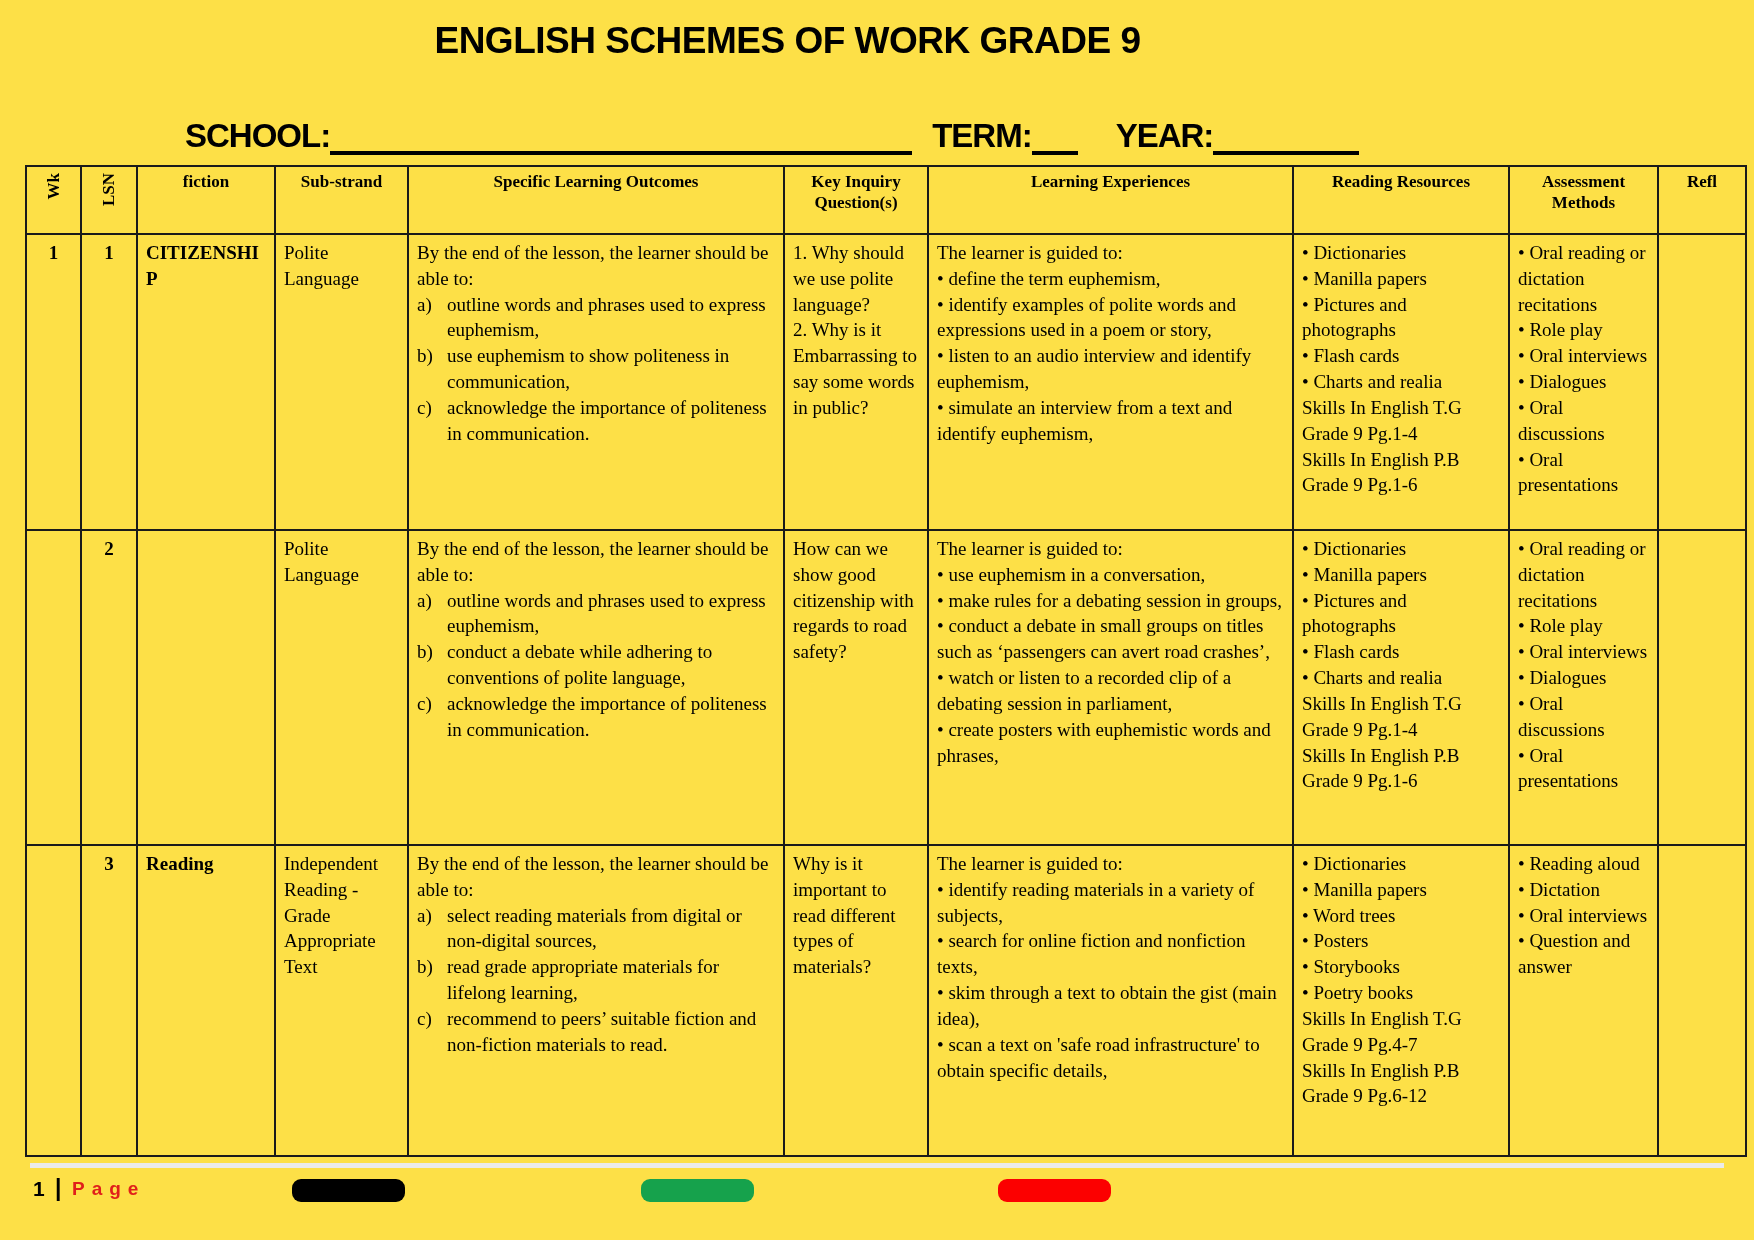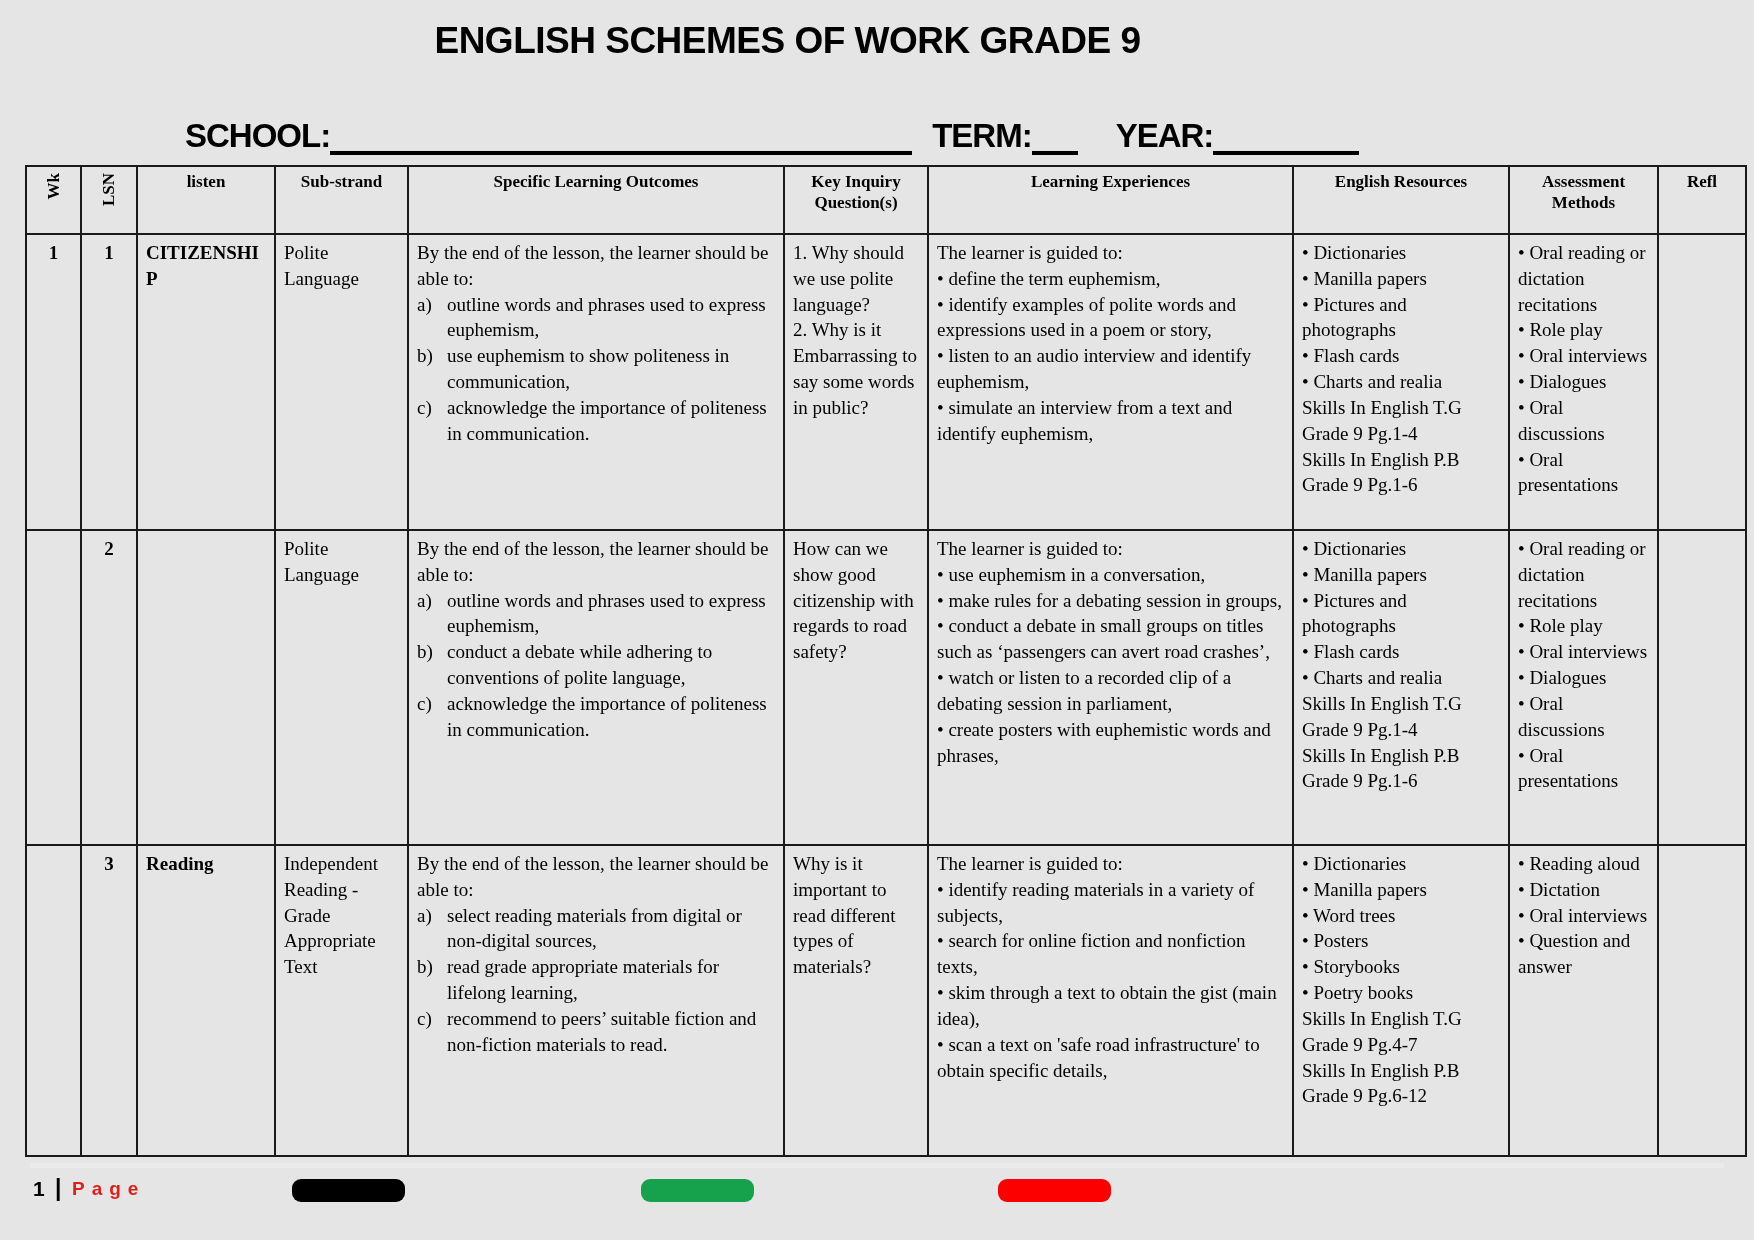--- a/index.html
+++ b/index.html
@@ -1,18 +1,18 @@
 <!DOCTYPE html>
 <html><head>
 <meta charset="utf-8">
 <style>
   * { margin:0; padding:0; box-sizing:border-box; }
   html,body { width:1754px; height:1240px; background:#fff; overflow:hidden;
               font-family:"Liberation Serif", serif; color:#000; }
-  .page { position:relative; width:1754px; height:1240px; background:#e5e5e5; }
+  .page { position:relative; width:1754px; height:1240px; background:#fde047; }
 
   
   .headings { position:absolute; left:185px; top:20px; width:1205px; }
   .doc-title { text-align:center; font-family:"Liberation Sans", sans-serif;
                font-weight:bold; font-size:37px; letter-spacing:-0.5px; }
   .hline { position:absolute; left:0; white-space:nowrap;
            font-family:"Liberation Sans", sans-serif; font-weight:bold;
            font-size:33px; letter-spacing:-1px; }
   .hline.teacher { top:52px; }
   .hline.school  { top:97px; }
@@ -76,26 +76,26 @@
         <col style="width:144px">
       <col style="width:365px">
         <col style="width:216px">
         <col style="width:149px">
       <col style="width:88px">
     </colgroup>
     <thead>
       <tr style="height:68px">
         <th><span class="vert">Wk</span></th>
         <th><span class="vert">LSN</span></th>
-        <th>listen</th>
+        <th>fiction</th>
         <th>Sub-strand</th>
         <th>Specific Learning Outcomes</th>
         <th>Key Inquiry Question(s)</th>
         <th>Learning Experiences</th>
-        <th>English Resources</th>
+        <th>Reading Resources</th>
         <th>Assessment Methods</th>
         <th>Refl</th>
       </tr>
     </thead>
     <tbody>
       <tr style="height:296px">
         <td class="num">1</td>
         <td class="num">1</td>
         <td class="strand">CITIZENSHIP</td>
         <td>Polite Language</td>

